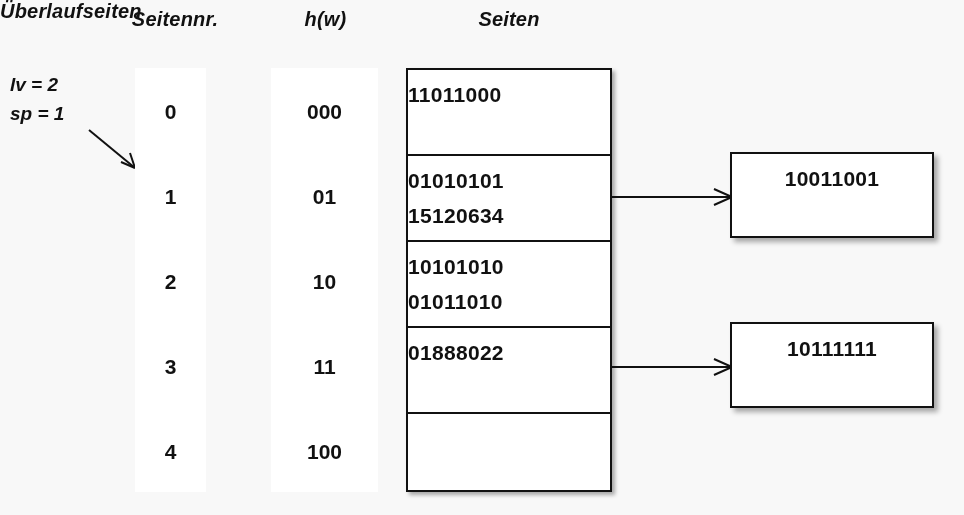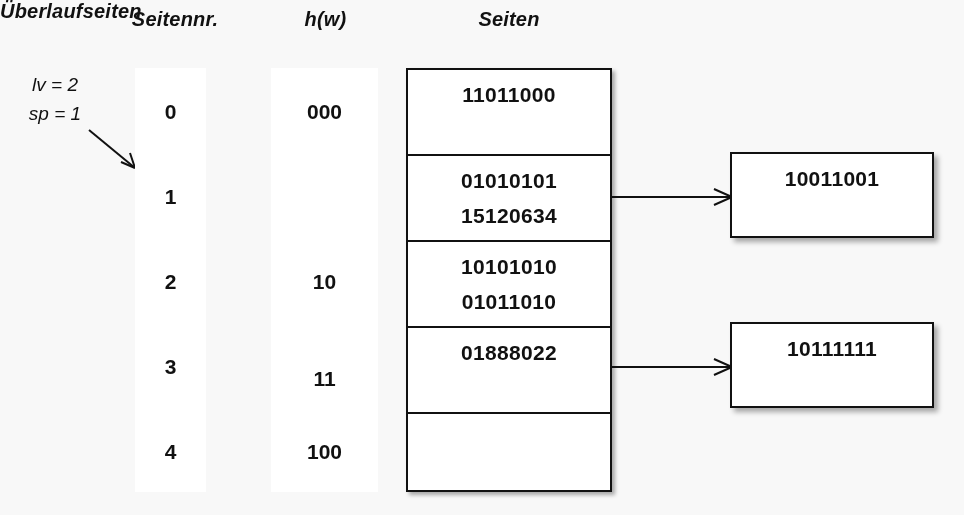--- a/index.html
+++ b/index.html
@@ -31,24 +31,24 @@
   #hdr-hw       { left: 268px;  top: 8px;  width: 115px; text-align: center; }
   #hdr-seiten   { left: 406px;  top: 8px;  width: 206px; }
 
   
   #lv-sp-label {
     position: absolute;
     left: 10px;
     top: 70px;
     font-style: italic;
     font-size: 19px;
-    font-weight: 400;
+    font-weight: 700;
     color: #111111;
     line-height: 29px;
-    text-align: center;
+    text-align: left;
     width: 90px;
     white-space: nowrap;
   }
   #lv-sp-arrow {
     position: absolute;
     left: 85px;
     top: 126px;
     width: 60px;
     height: 50px;
   }
@@ -92,21 +92,20 @@
     left: 0;
     width: 100%;
     height: 86px;
     box-sizing: border-box;
     border-bottom: 2px solid #111111;
     padding-top: 7px;
   }
   .seiten-cell.last { border-bottom: none; }
   .seiten-line {
     display: block;
-    text-align: center;
     font-size: 21px;
     font-weight: 600;
     color: #111111;
     line-height: 35px;
     letter-spacing: 0.3px;
   }
 
   
   .overflow-box {
     position: absolute;
@@ -163,22 +162,23 @@
   <div class="list-col" id="col-seitennr">
     <div class="list-cell" style="top:29px">0</div>
     <div class="list-cell" style="top:114px">1</div>
     <div class="list-cell" style="top:199px">2</div>
     <div class="list-cell" style="top:284px">3</div>
     <div class="list-cell" style="top:369px">4</div>
   </div>
 
   <div class="list-col" id="col-hw">
     <div class="list-cell" style="top:29px">000</div>
+    <div class="list-cell" style="top:114px">01</div>
     <div class="list-cell" style="top:199px">10</div>
-    <div class="list-cell" style="top:296px">11</div>
+    <div class="list-cell" style="top:284px">11</div>
     <div class="list-cell" style="top:369px">100</div>
   </div>
 
   <div id="seiten-box">
     <div class="seiten-cell" style="top:0px">
       <span class="seiten-line">11011000</span>
     </div>
     <div class="seiten-cell" style="top:86px">
       <span class="seiten-line">01010101</span>
       <span class="seiten-line">15120634</span>

